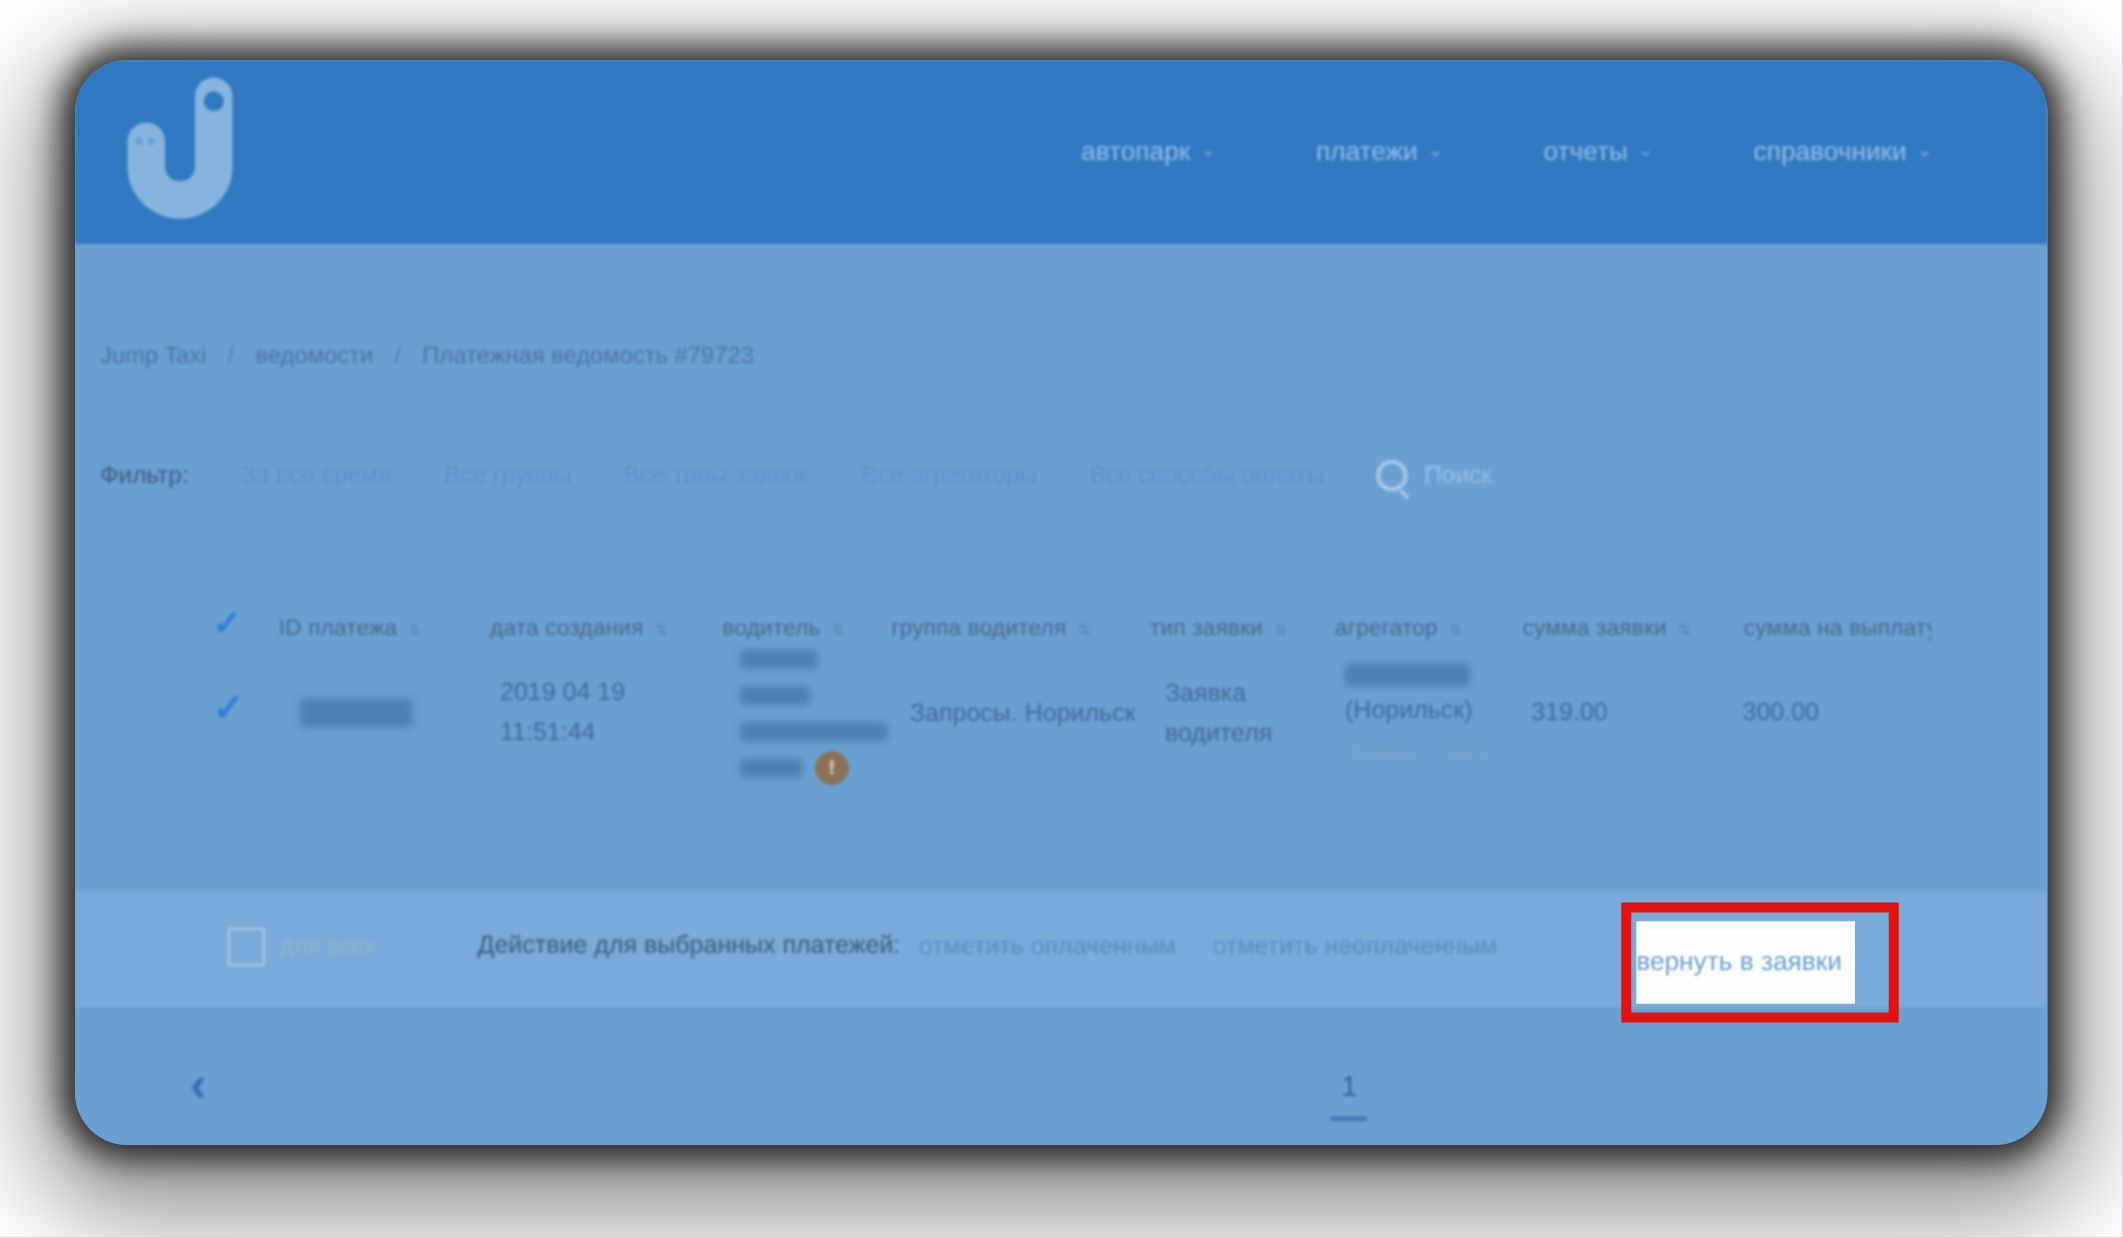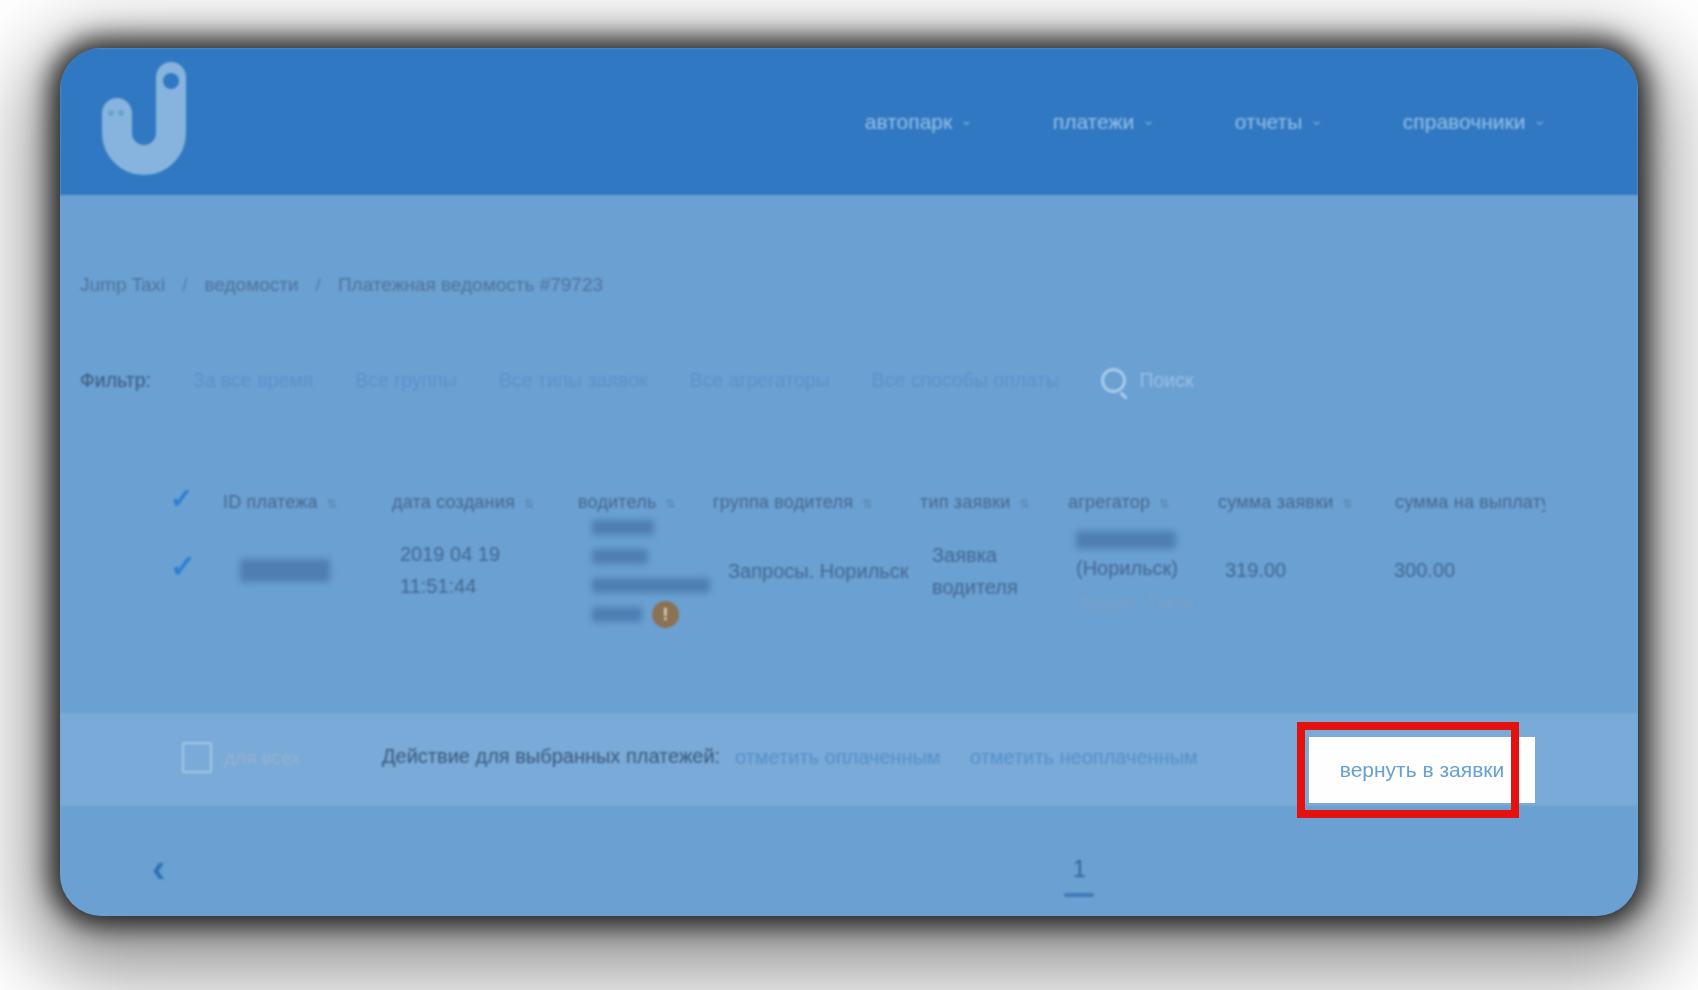--- a/index.html
+++ b/index.html
@@ -43,22 +43,22 @@
     font-size:16px;font-weight:bold;display:flex;align-items:center;justify-content:center;filter:blur(.6px);}
   .actionband{position:absolute;left:0;top:665px;width:100%;height:93px;background:rgba(255,255,255,.11);}
   .selectall-box{position:absolute;left:122px;top:694px;width:30px;height:31px;border:2px solid rgba(205,227,248,.5);border-radius:2px;cursor:pointer;}
   .selectall-label{position:absolute;left:164px;top:699px;font-size:19px;color:rgba(150,180,210,.9);}
   .action-caption{position:absolute;left:322px;top:697px;font-size:20px;color:var(--action-label);}
   .action-link{position:absolute;top:698px;font-size:20px;color:var(--action-link);cursor:pointer;white-space:nowrap;}
   .pag-prev{position:absolute;left:92px;top:798px;font-size:40px;color:var(--pagination);cursor:pointer;font-weight:600;}
   .pag-page{position:absolute;left:1013px;top:808px;font-size:23px;color:#33639a;cursor:pointer;}
   .pag-underline{position:absolute;left:1004px;top:845px;width:30px;height:4px;background:#3f7ab8;border-radius:2px;}
   .annotation{position:absolute;left:1237px;top:674px;width:222px;height:96px;border:8px solid var(--annotation-red);}
-  .return-button{position:absolute;left:1249px;top:689px;width:226px;height:66px;background:var(--button-bg);
-    display:flex;align-items:center;justify-content:center;cursor:pointer;}
+  .return-button{position:absolute;left:1249px;top:689px;width:175px;height:66px;background:var(--button-bg);
+    display:flex;align-items:center;cursor:pointer;}
   .return-button span{font-size:21px;color:var(--button-text);filter:blur(.7px);}
 </style>
 </head>
 <body>
 
 <div class="stage">
   <div class="window">
 
     <div class="blurwrap">
 

